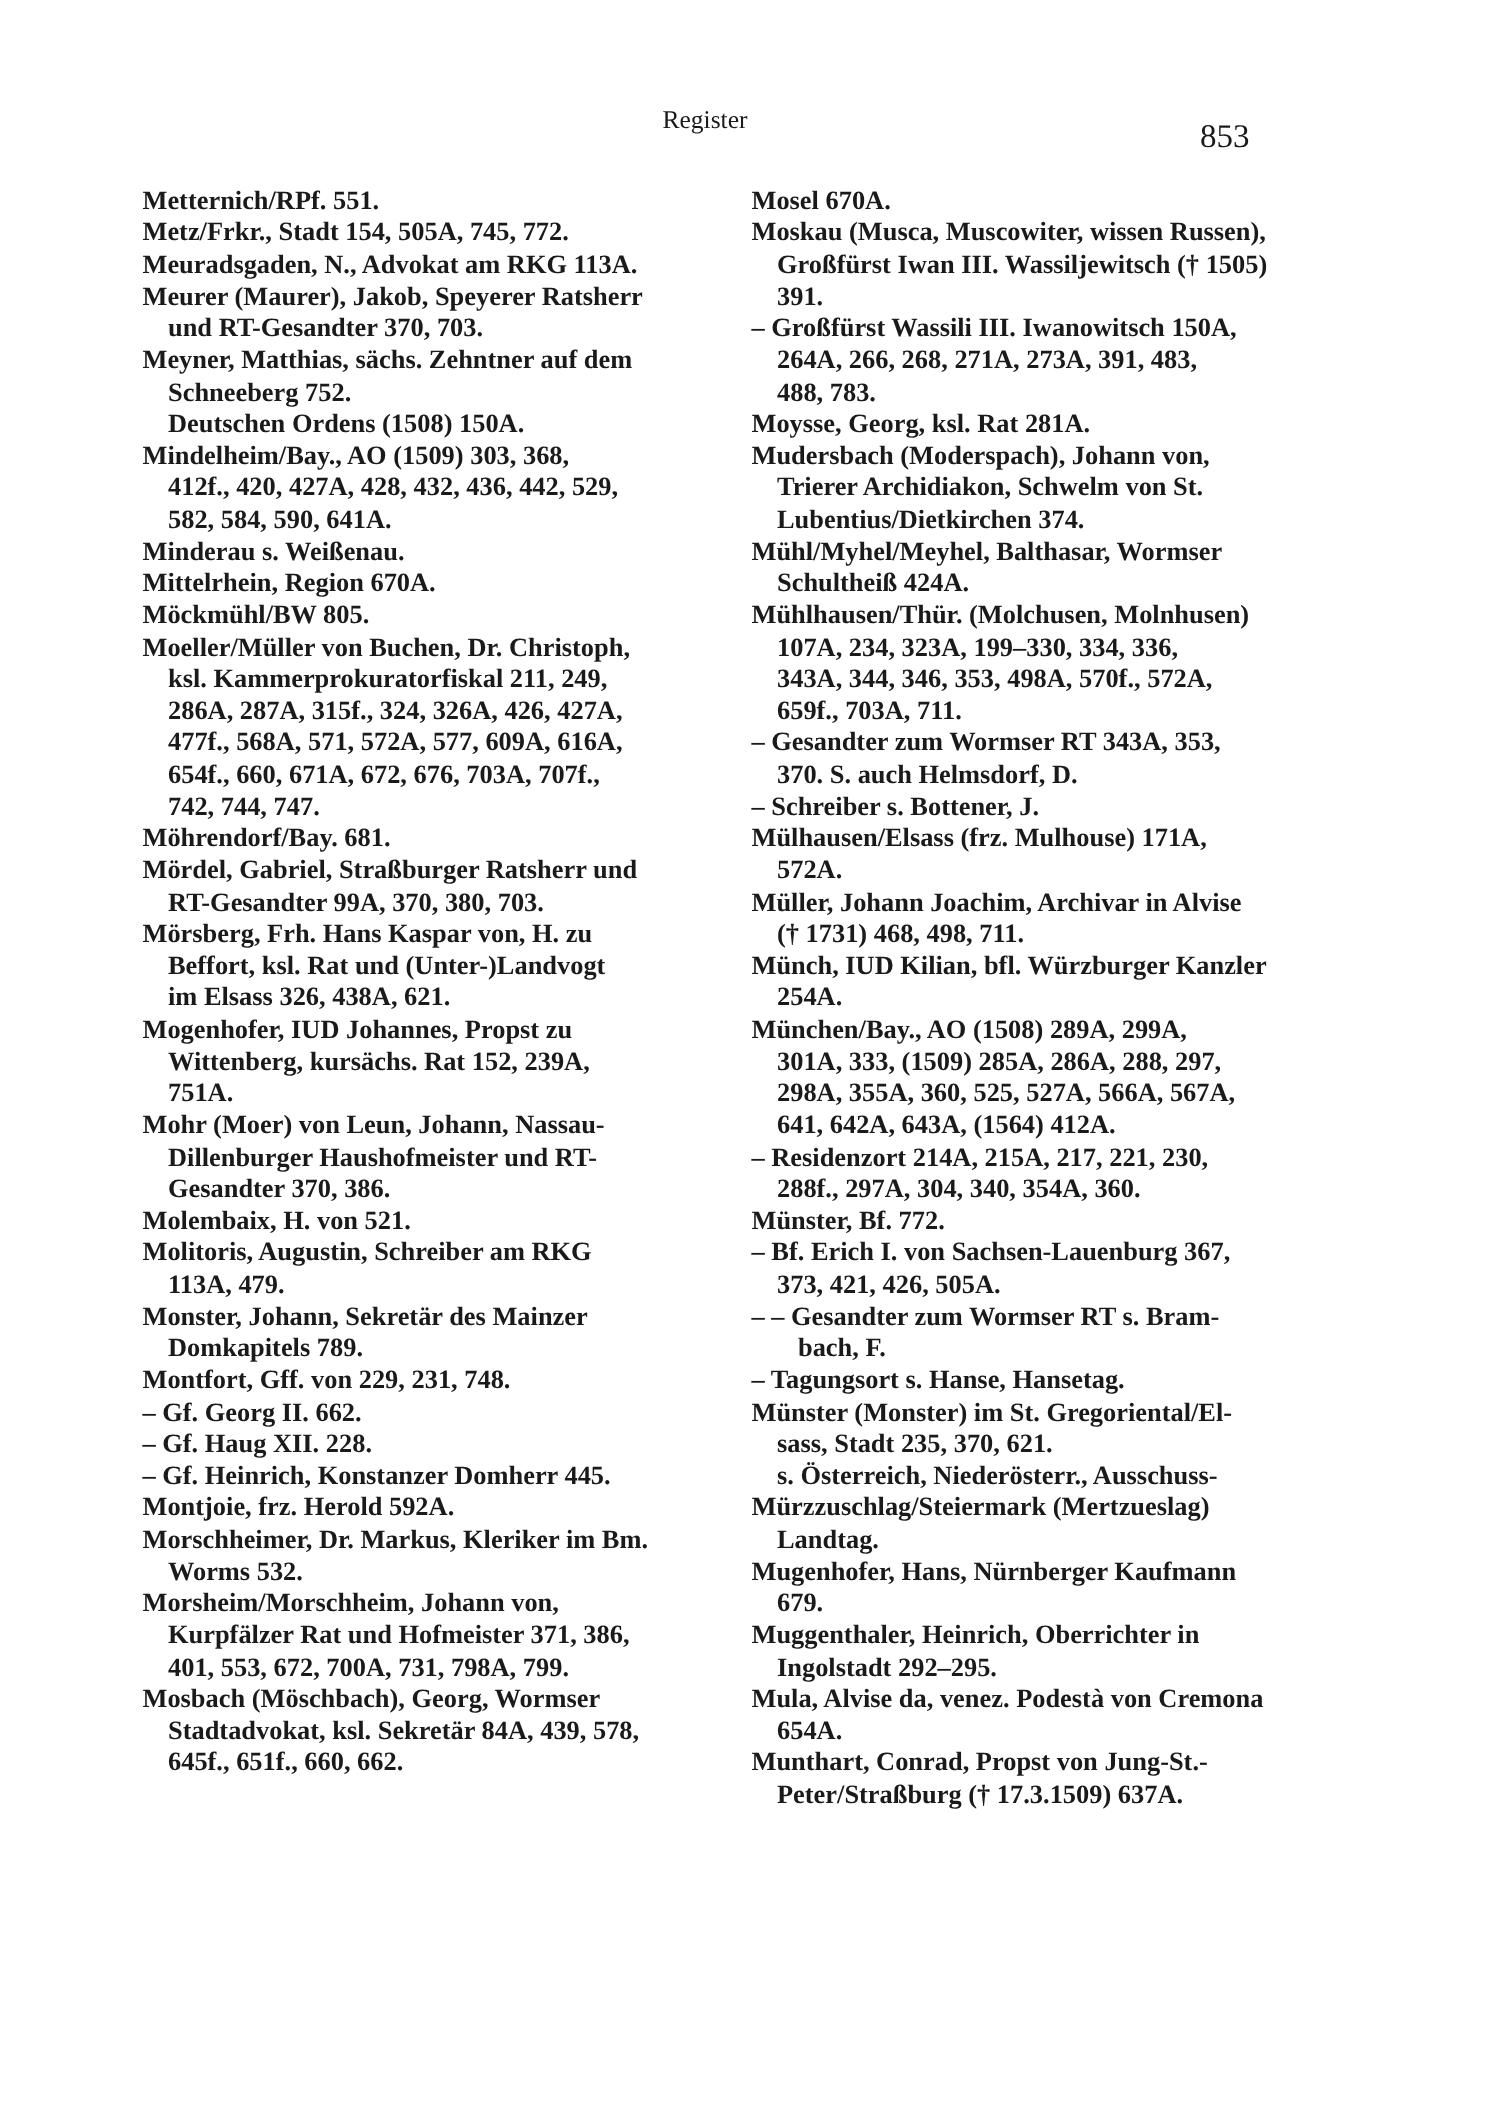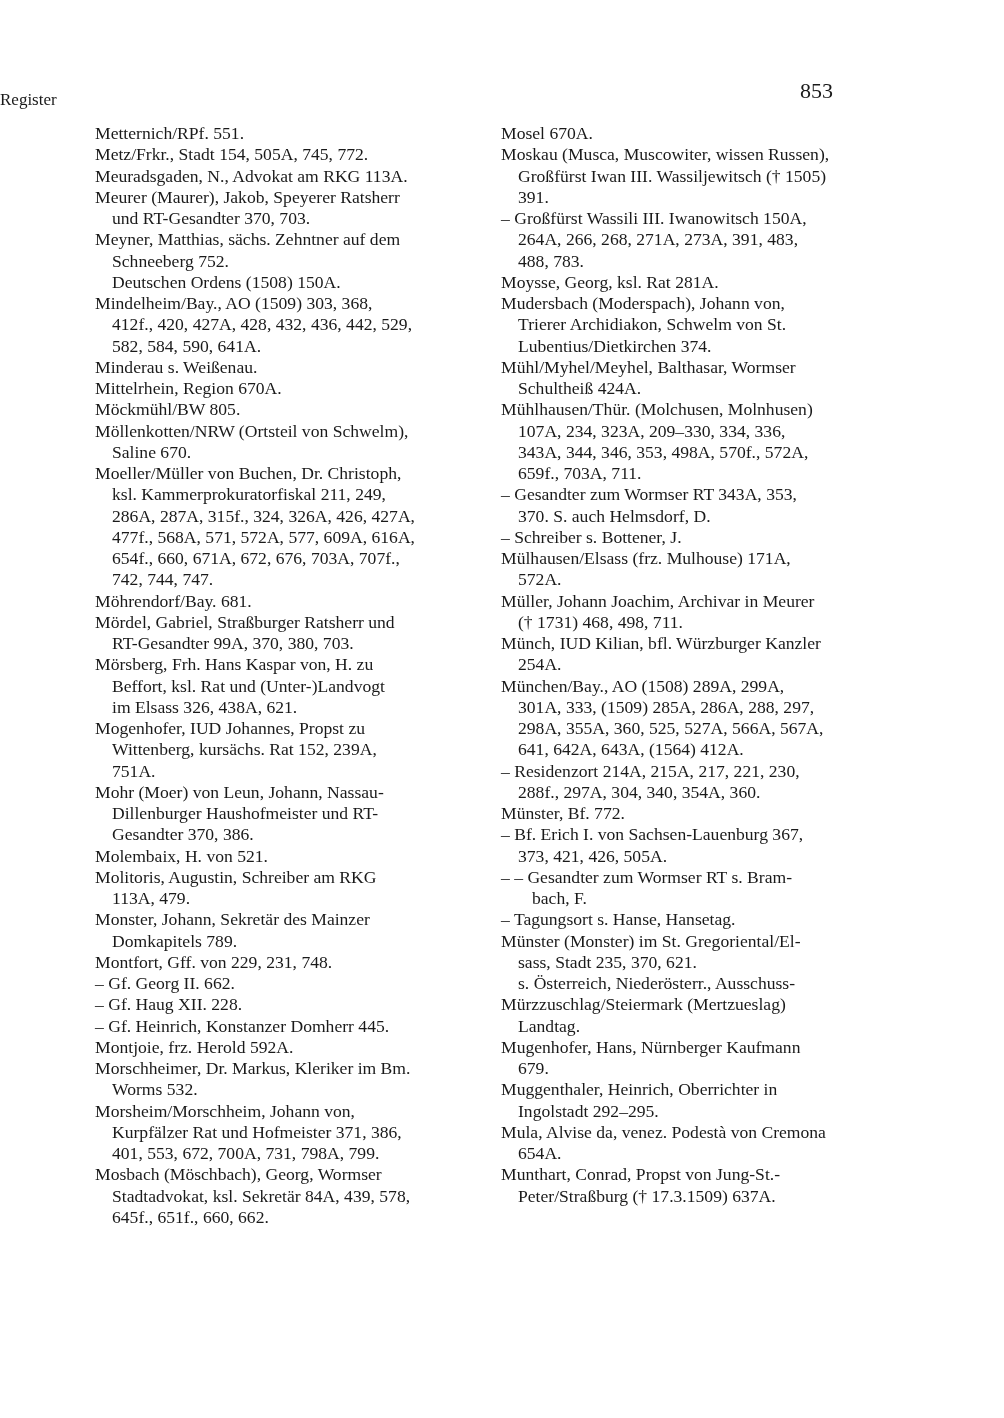--- a/index.html
+++ b/index.html
@@ -1,22 +1,22 @@
 <!DOCTYPE html>
 <html><head>
 <meta charset="utf-8">
 <style>
   html, body { margin:0; padding:0; background:#ffffff; }
   body { width:1004px; height:1418px; position:relative; overflow:hidden;
          font-family:"Liberation Serif", "DejaVu Serif", serif; color:#1a1a1a; }
-  .header-title { position:absolute; top:90px; left:0; width:940px; 
+  .header-title { position:absolute; top:70px; left:0; width:940px; text-align:center;
                   font-size:17px; }
   .page-number { position:absolute; top:78px; left:800px; width:46px; 
                  font-size:22px; }
-  .col { position:absolute; top:123px; width:380px; font-size:17.6px; line-height:21.25px; }
+  .col { position:absolute; top:123px; width:380px; font-size:17.6px; line-height:21.25px;font-weight:bold; }
   .col.left { left:95px; }
   .col.right { left:501px; width:372px; }
   .line { white-space:nowrap; display:block; height:21.25px; }
   .line.indent { padding-left:17px; }
   .line.indent2 { padding-left:31px; }
 </style>
 </head>
 <body>
 
 <div>
@@ -53,24 +53,20 @@
     <div>
       <span class="line">Minderau s. Weißenau.</span>
     </div>
     <div>
       <span class="line">Mittelrhein, Region  670A.</span>
     </div>
     <div>
       <span class="line">Möckmühl/BW  805.</span>
     </div>
     <div>
-      <span class="line">Möllenkotten/NRW (Ortsteil von Schwelm),</span>
-      <span class="line indent">Saline  670.</span>
-    </div>
-    <div>
       <span class="line">Moeller/Müller von Buchen, Dr. Christoph,</span>
       <span class="line indent">ksl. Kammerprokuratorfiskal  211, 249,</span>
       <span class="line indent">286A, 287A, 315f., 324, 326A, 426, 427A,</span>
       <span class="line indent">477f., 568A, 571, 572A, 577, 609A, 616A,</span>
       <span class="line indent">654f., 660, 671A, 672, 676, 703A, 707f.,</span>
       <span class="line indent">742, 744, 747.</span>
     </div>
     <div>
       <span class="line">Möhrendorf/Bay.  681.</span>
     </div>
@@ -155,37 +151,37 @@
       <span class="line">Mudersbach (Moderspach), Johann von,</span>
       <span class="line indent">Trierer Archidiakon, Schwelm von St.</span>
       <span class="line indent">Lubentius/Dietkirchen  374.</span>
     </div>
     <div>
       <span class="line">Mühl/Myhel/Meyhel, Balthasar, Wormser</span>
       <span class="line indent">Schultheiß  424A.</span>
     </div>
     <div>
       <span class="line">Mühlhausen/Thür. (Molchusen, Molnhusen)</span>
-      <span class="line indent">107A, 234, 323A, 209–330, 334, 336,</span>
+      <span class="line indent">107A, 234, 323A, 199–330, 334, 336,</span>
       <span class="line indent">343A, 344, 346, 353, 498A, 570f., 572A,</span>
       <span class="line indent">659f., 703A, 711.</span>
     </div>
     <div>
       <span class="line">– Gesandter zum Wormser RT  343A, 353,</span>
       <span class="line indent">370. S. auch Helmsdorf, D.</span>
     </div>
     <div>
       <span class="line">– Schreiber s. Bottener, J.</span>
     </div>
     <div>
       <span class="line">Mülhausen/Elsass (frz. Mulhouse)  171A,</span>
       <span class="line indent">572A.</span>
     </div>
     <div>
-      <span class="line">Müller, Johann Joachim, Archivar in Meurer</span>
+      <span class="line">Müller, Johann Joachim, Archivar in Alvise</span>
       <span class="line indent">(† 1731)  468, 498, 711.</span>
     </div>
     <div>
       <span class="line">Münch, IUD Kilian, bfl. Würzburger Kanzler</span>
       <span class="line indent">254A.</span>
     </div>
     <div>
       <span class="line">München/Bay., AO (1508)  289A, 299A,</span>
       <span class="line indent">301A, 333, (1509)  285A, 286A, 288, 297,</span>
       <span class="line indent">298A, 355A, 360, 525, 527A, 566A, 567A,</span>

